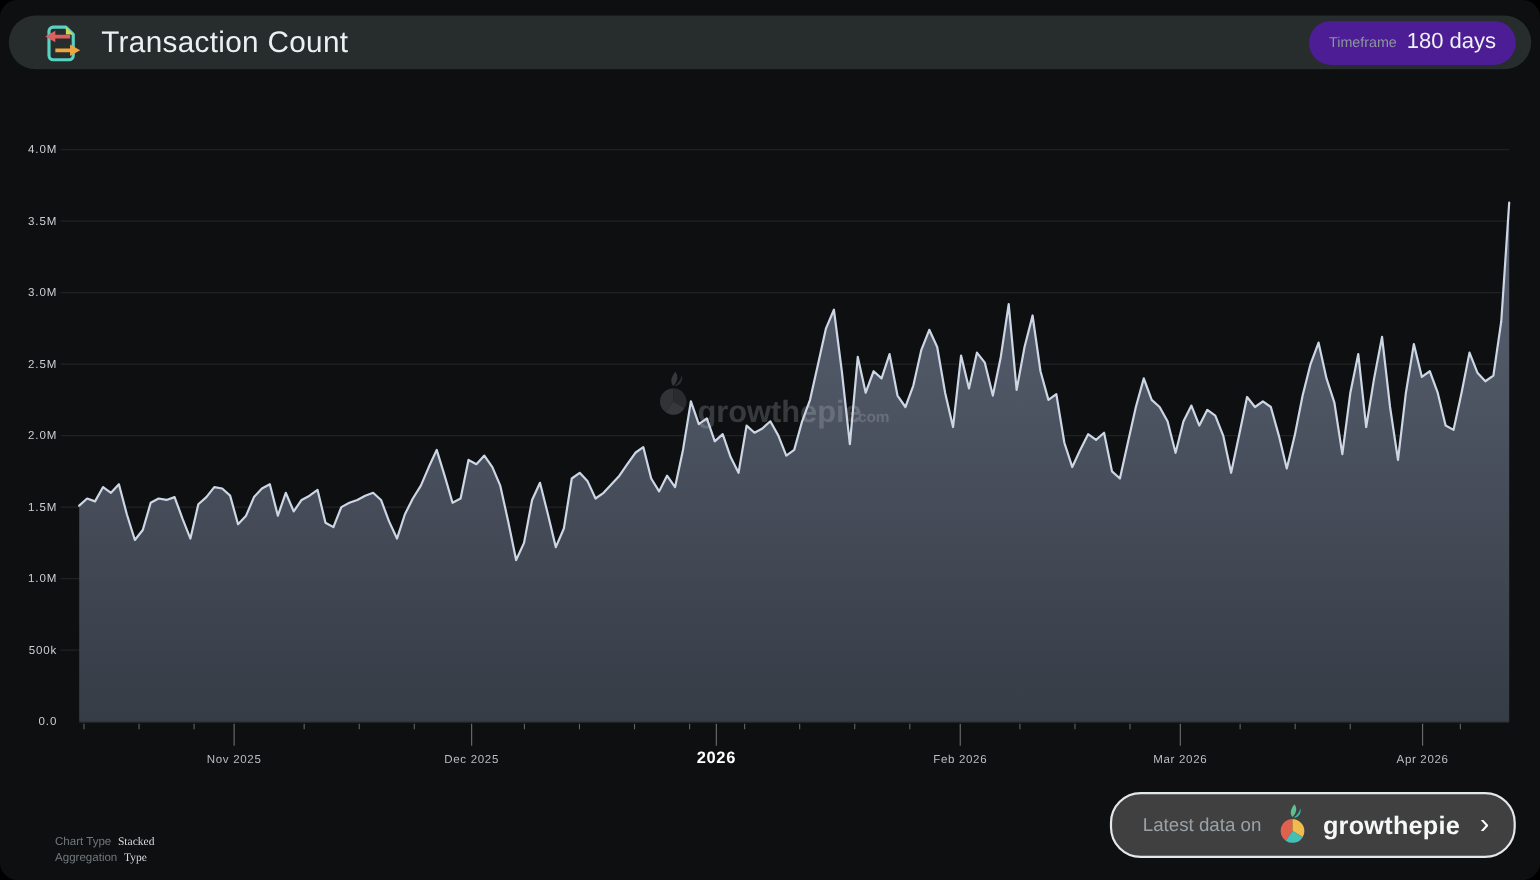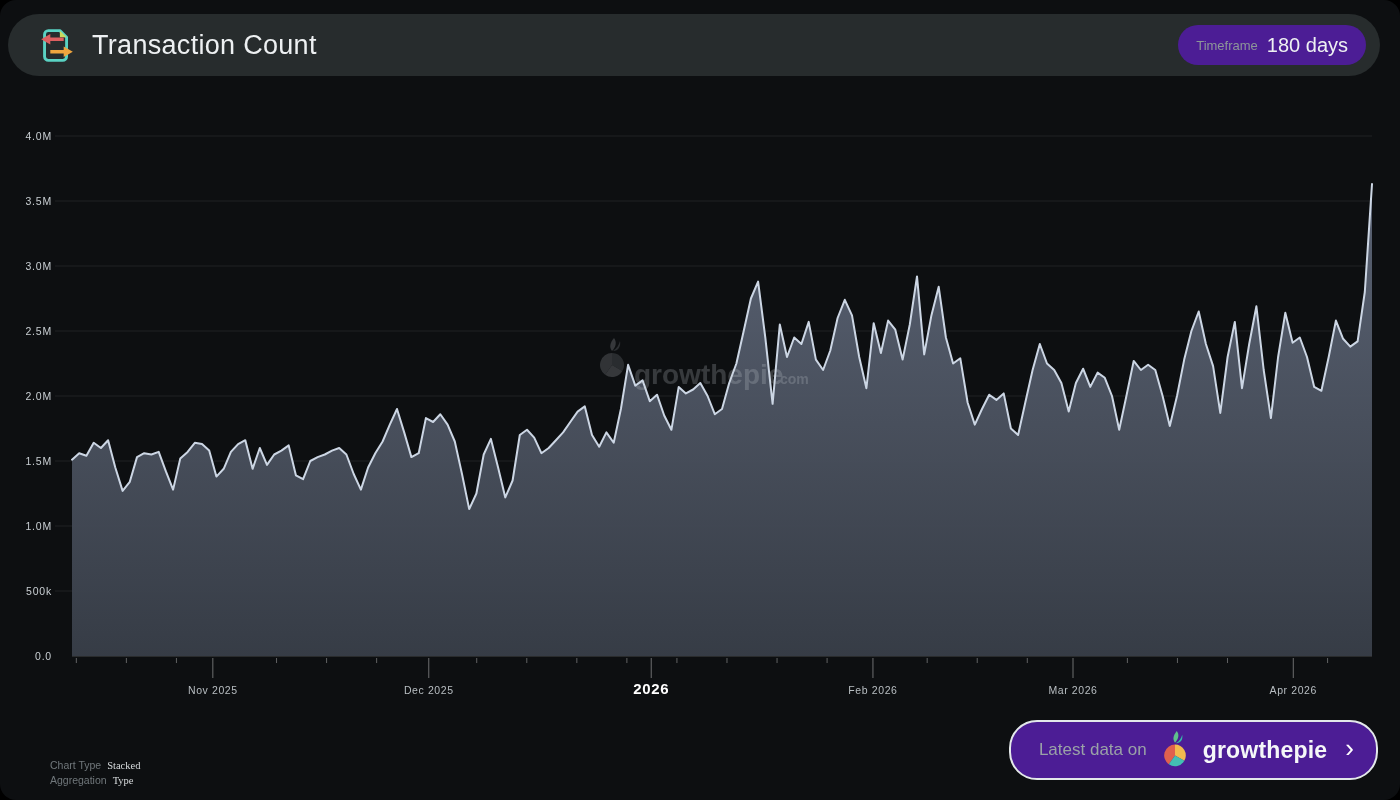--- a/index.html
+++ b/index.html
@@ -1,38 +1,38 @@
 <!DOCTYPE html>
 <html><head>
 <meta charset="utf-8">
 <style>
   html,body{margin:0;padding:0;background:#000;}
   body{font-family:"Liberation Sans",sans-serif;}
   #page{position:relative;width:1400px;height:800px;background:#0d0f11;border-radius:16px;overflow:hidden;}
 
   
-  #header{position:absolute;top:14px;left:8px;right:20px;height:62px;background:#272c2d;
+  #header{position:absolute;top:14px;left:8px;right:8px;height:49px;background:#272c2d;
           border-radius:31px;display:flex;align-items:center;padding:0 14px 0 26px;box-sizing:border-box;z-index:3;text-align:center;}
   #header .title{margin-left:12px;font-size:27px;font-weight:500;color:#edf0f2;letter-spacing:.3px;}
   #tf-pill{margin-left:auto;background:#4c1d95;border-radius:20px;height:40px;display:flex;align-items:center;
            gap:9px;padding:0 18px;cursor:pointer;}
   #tf-pill .tf-label{font-size:13px;color:#8d9699;}
   #tf-pill .tf-value{font-size:20px;color:#eef1f2;}
 
   
   #chart-svg{position:absolute;left:0;top:0;z-index:1;}
 
   
   #meta{position:absolute;left:50px;bottom:12px;z-index:3;font-size:10.5px;line-height:15px;}
   #meta .row{display:flex;gap:6px;align-items:center;}
   #meta .lbl{color:#70777b;}
   #meta .val{color:#d8dcde;font-family:Liberation Serif, serif;}
 
   #cta{position:absolute;right:22px;bottom:20px;height:56px;border:2px solid #e3e8ea;border-radius:28px;
-       background:#4c1d95;display:flex;align-items:center;gap:10px;padding:0 22px 0 28px;cursor:pointer;z-index:3;}
+       background:#404040;display:flex;align-items:center;gap:10px;padding:0 22px 0 28px;cursor:pointer;z-index:3;}
   #cta .pre{font-size:17px;color:#9aa2a7;}
   #cta .brand{font-size:23px;font-weight:bold;color:#f5f7f8;letter-spacing:.2px;}
   #cta .chev{font-size:26px;color:#ffffff;margin-left:8px;line-height:1;transform:translateY(-2px);}
 </style>
 </head>
 <body>
 
 <div id="page">
 
   <svg id="chart-svg" width="1400" height="800">

